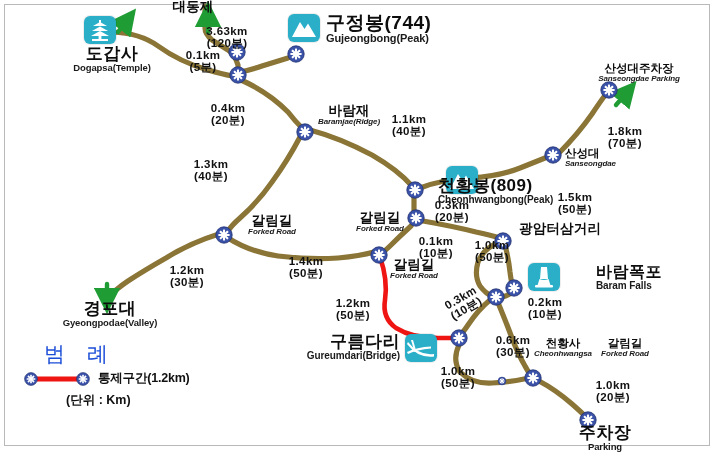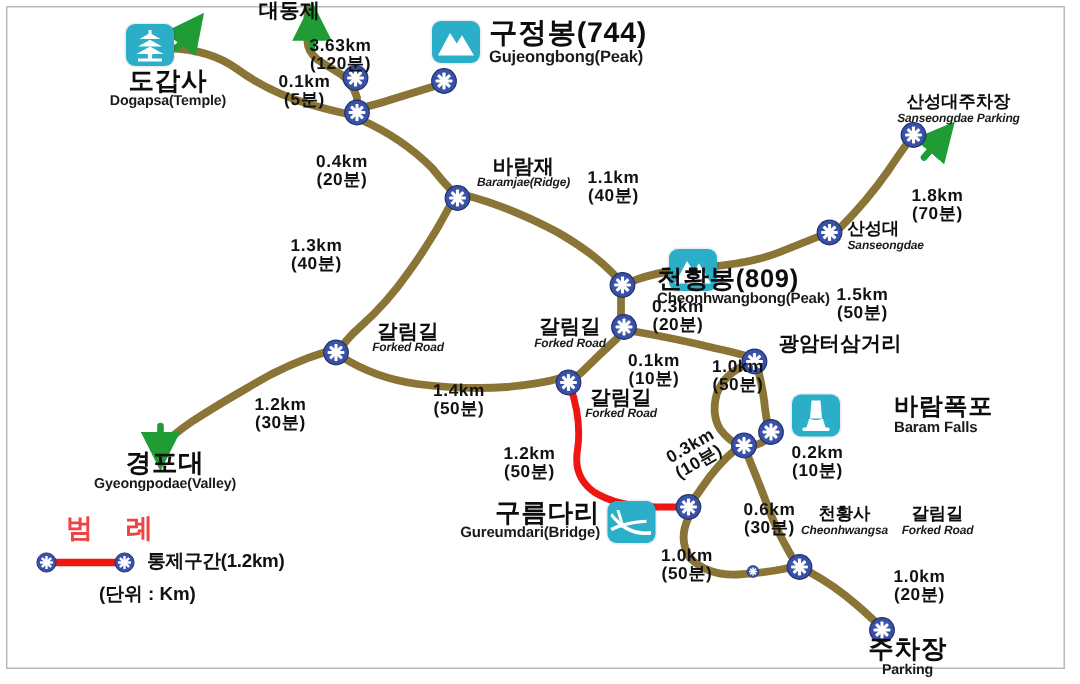--- a/index.html
+++ b/index.html
@@ -74,21 +74,21 @@
   }
   .poi-badge svg{display:block;width:32px;height:28px;}
 
   
   #legend{
     position:absolute;
     left:22px;top:340px;
     width:250px;
   }
   .legend-title{
-    font-size:18px;font-weight:bold;color:#ef4444;
+    font-size:21px;font-weight:normal;color:#1d4ed8;
     letter-spacing:22px;
     padding-left:22px;
   }
   .legend-row{
     display:flex;align-items:center;
     margin-top:2px;
   }
   .legend-swatch{position:relative;width:70px;height:16px;flex:0 0 70px;}
   .legend-swatch svg{display:block;}
   .legend-text{

